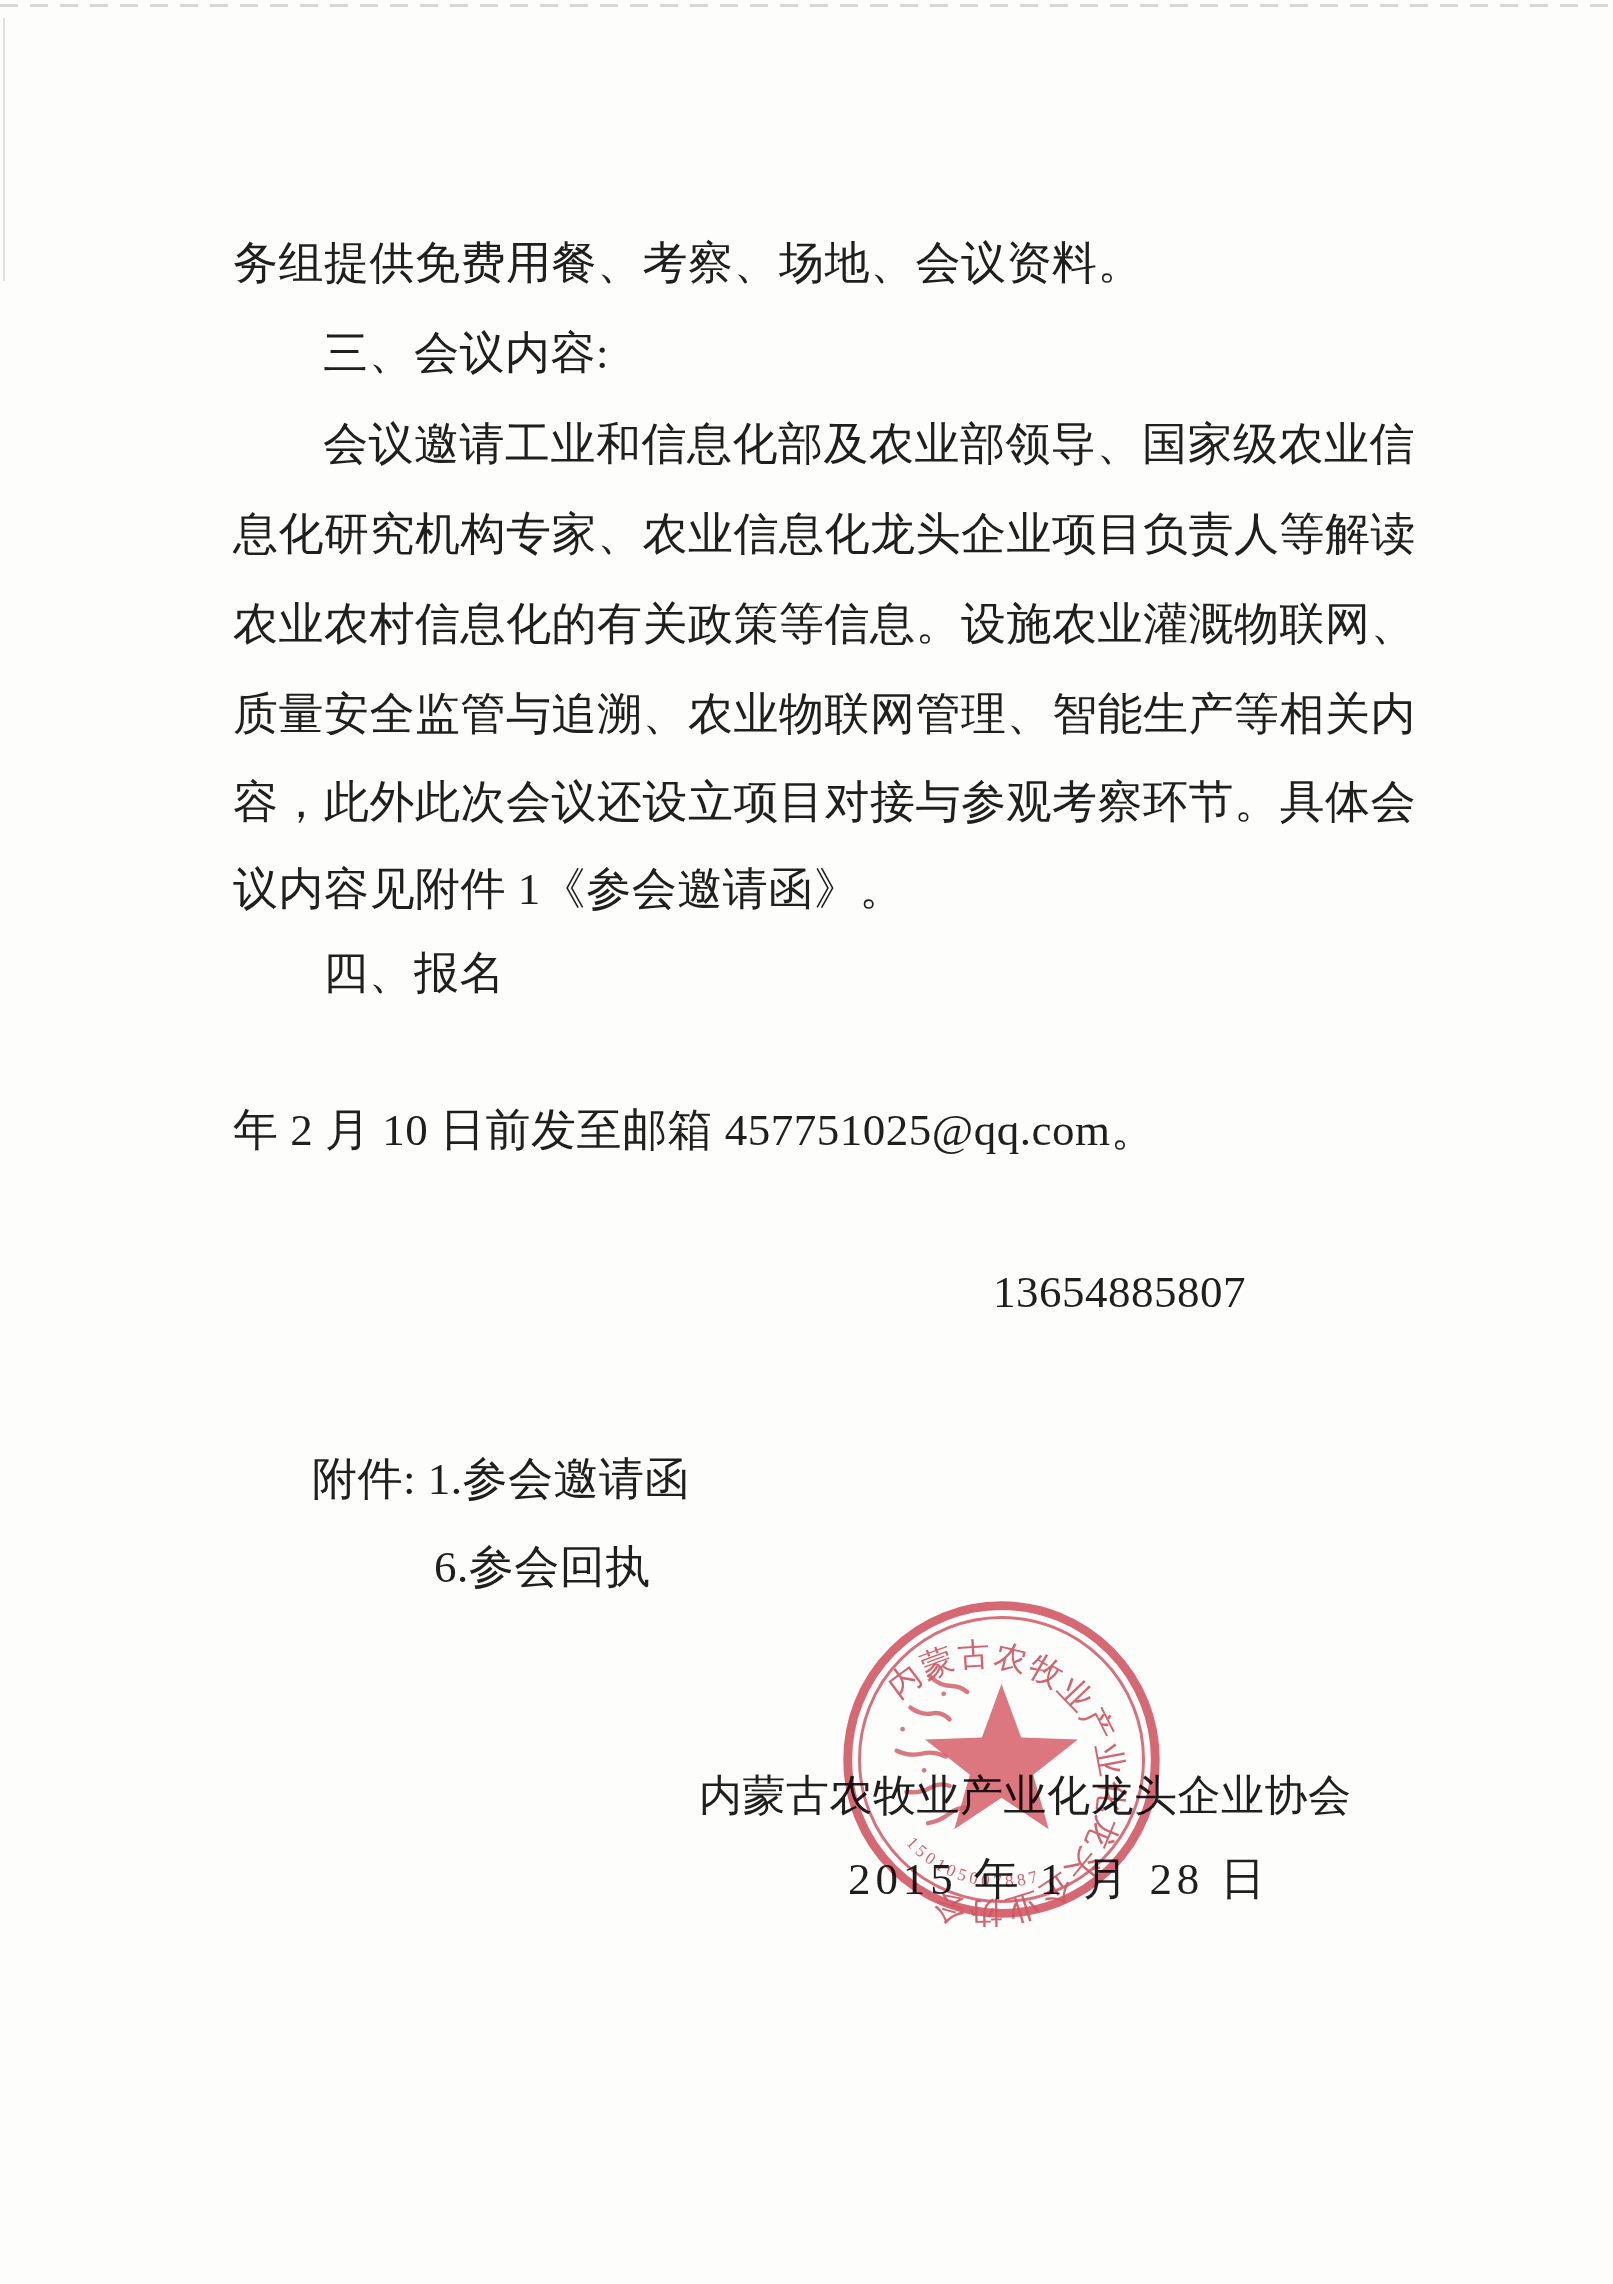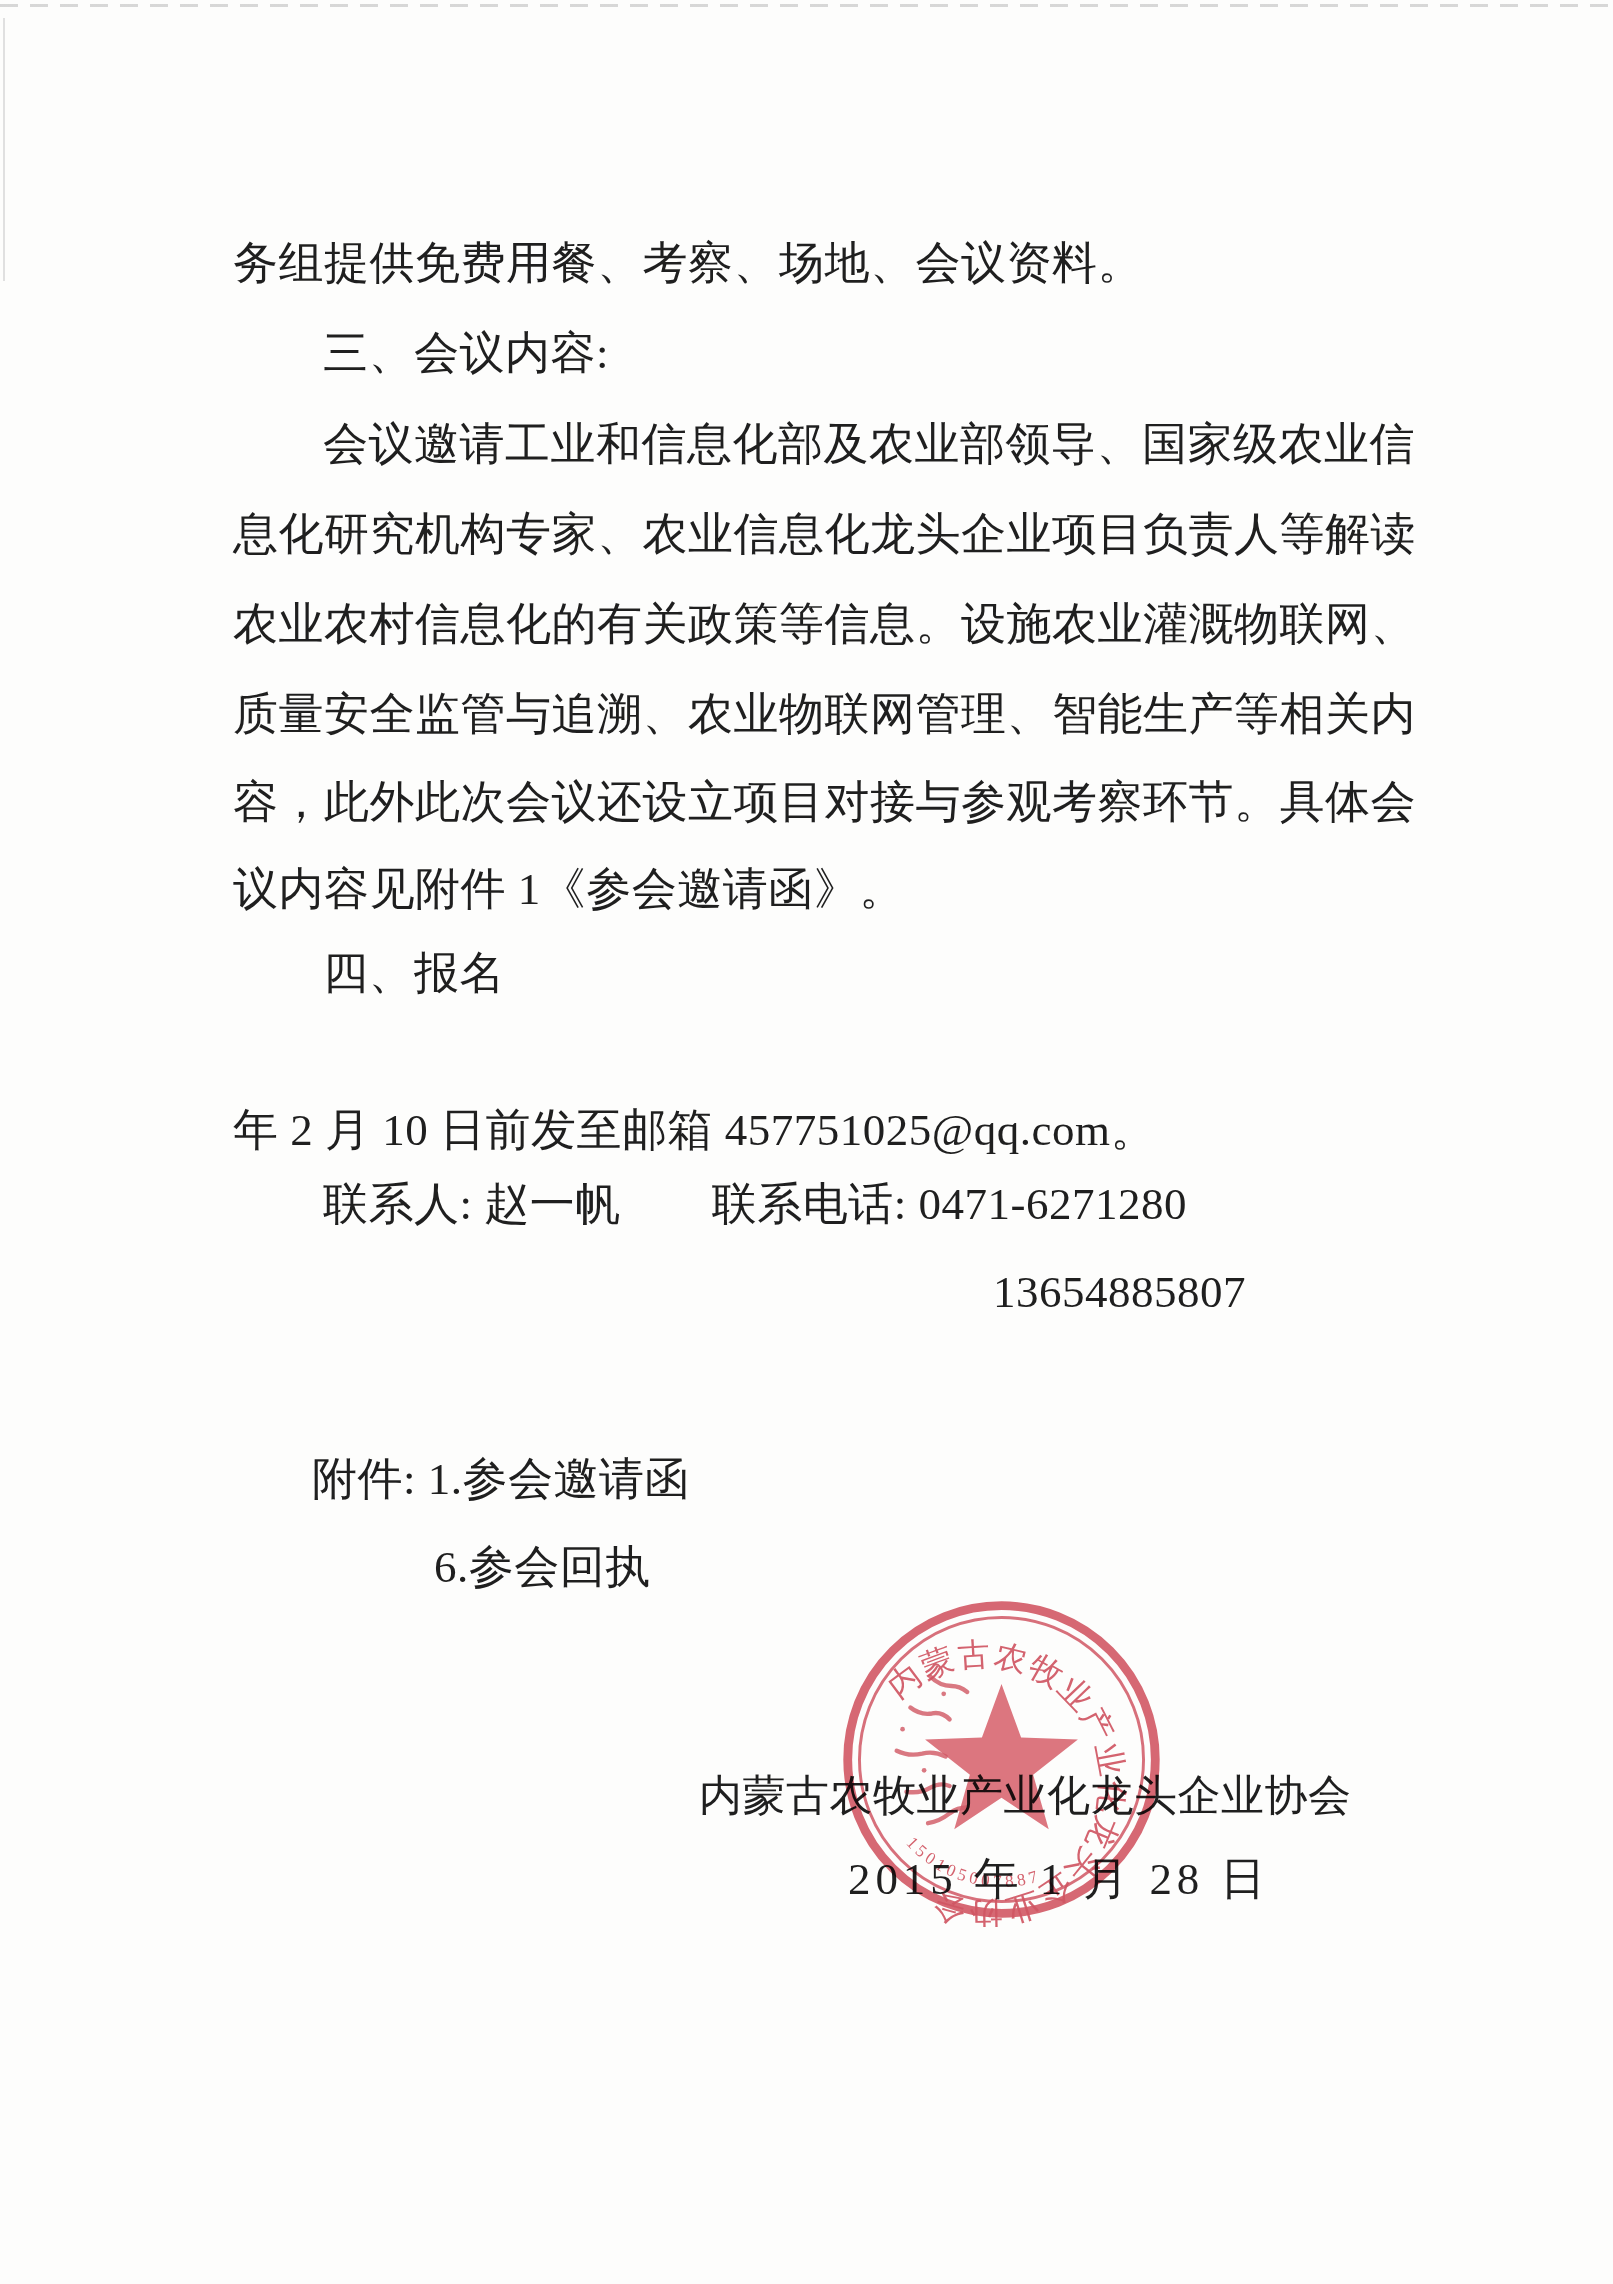--- a/index.html
+++ b/index.html
@@ -58,21 +58,20 @@
   <div class="ln" style="top:235px">务组提供免费用餐、考察、场地、会议资料。</div>
   <div class="ln ind" style="top:325px">三、会议内容:</div>
   <div class="ln ind" style="top:416px">会议邀请工业和信息化部及农业部领导、国家级农业信</div>
   <div class="ln" style="top:596px">农业农村信息化的有关政策等信息。设施农业灌溉物联网、</div>
   <div class="ln" style="top:506px">息化研究机构专家、农业信息化龙头企业项目负责人等解读</div>
   <div class="ln" style="top:686px">质量安全监管与追溯、农业物联网管理、智能生产等相关内</div>
   <div class="ln" style="top:774px">容，此外此次会议还设立项目对接与参观考察环节。具体会</div>
   <div class="ln" style="top:861px">议内容见附件 1《参会邀请函》。</div>
   <div class="ln ind" style="top:945px">四、报名</div>
   <div class="ln" style="top:1102px">年 2 月 10 日前发至邮箱 457751025@qq.com。</div>
-  <div class="ln ind" style="top:1176px">联系人: 赵一帆　　联系电话: 0471-6271280</div>
   <div class="ln phone2" style="top:1264px">13654885807</div>
 
   <div class="ln attach1" style="top:1451px">附件: 1.参会邀请函</div>
   <div class="ln attach2" style="top:1539px">6.参会回执</div>
 
   <div class="sig-org">内蒙古农牧业产业化龙头企业协会</div>
   <div class="sig-date">2015 年 1 月 28 日</div>
 
   <div class="seal">
     <svg viewBox="0 0 342 342" xmlns="http://www.w3.org/2000/svg">

